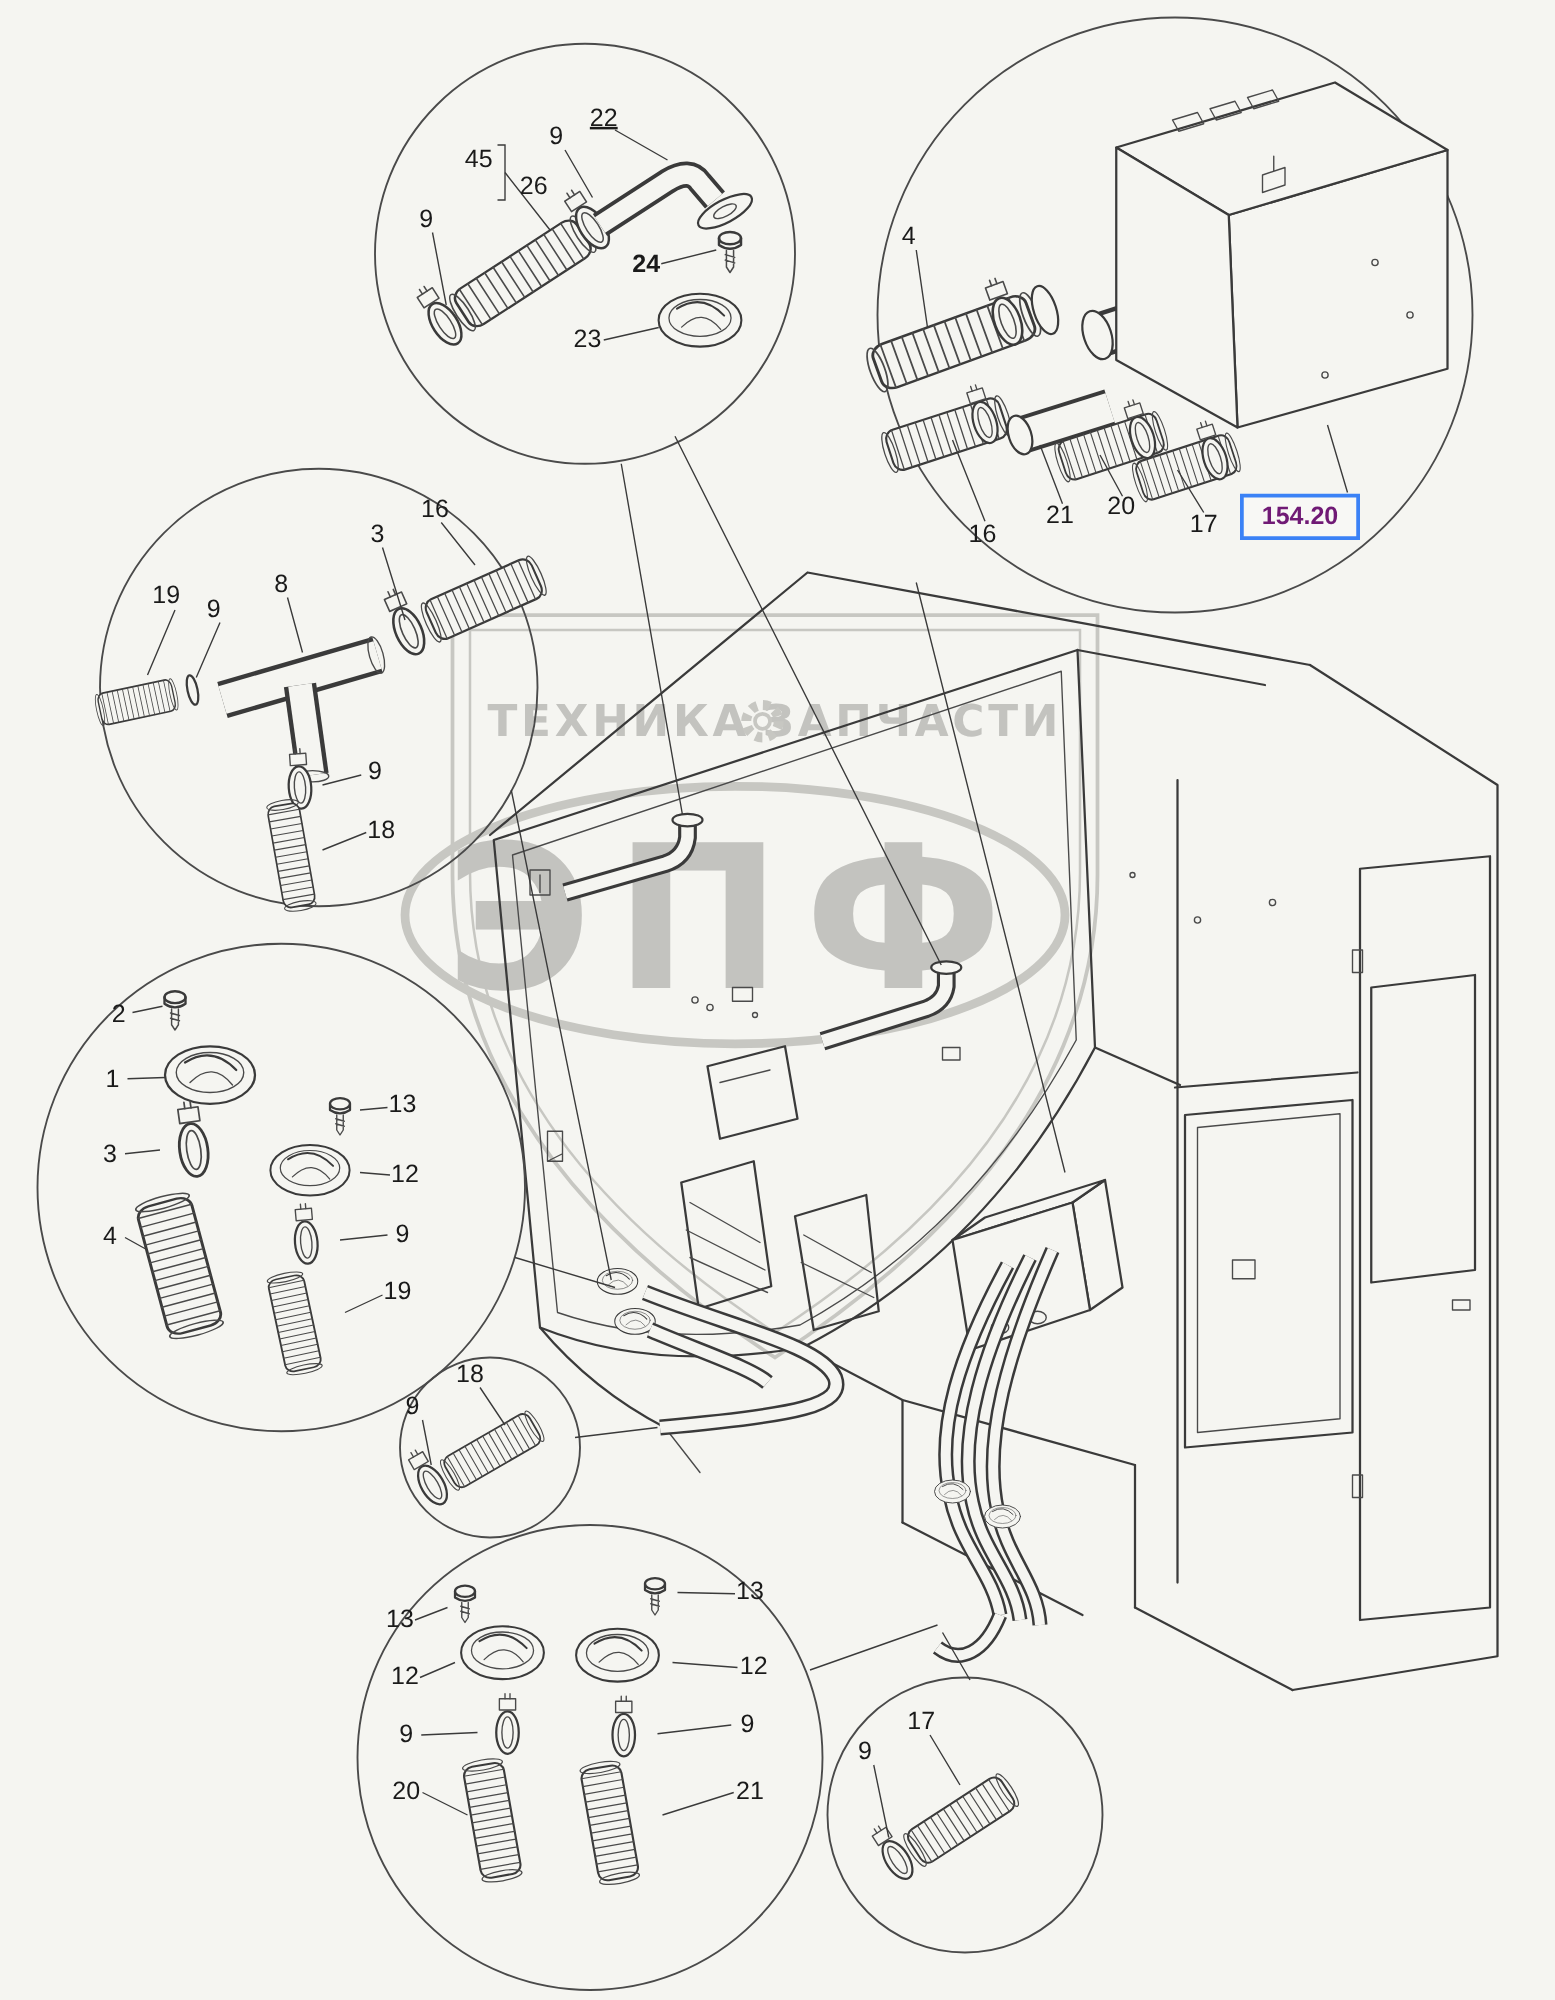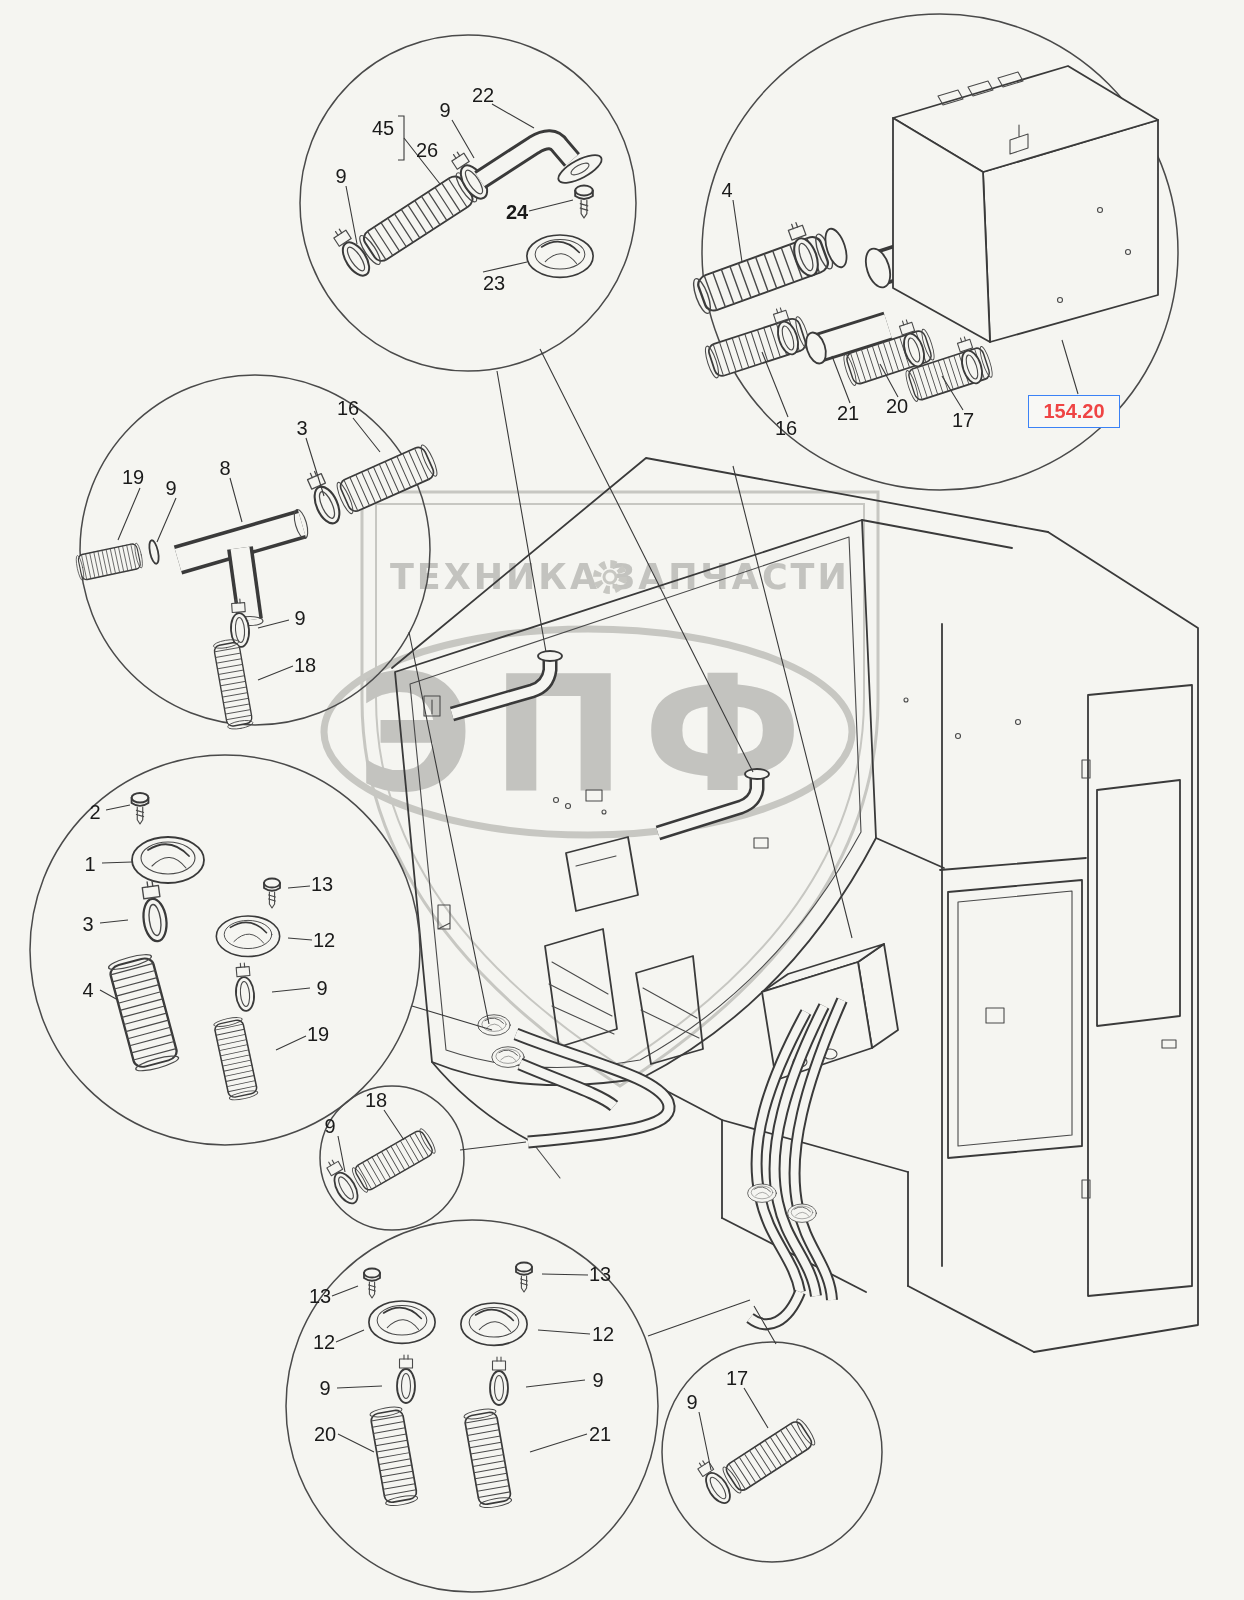--- a/index.html
+++ b/index.html
@@ -13,23 +13,23 @@
   .leader{stroke:#3a3a3a;fill:none;stroke-width:1.1;}
   .callout{stroke:#4a4a4a;fill:none;stroke-width:1.5;}
   .fillbg{fill:#f5f5f1;}
   .tube-o{stroke:#3a3a3a;fill:none;stroke-linejoin:round;}
   .tube-i{stroke:#f5f5f1;fill:none;stroke-linejoin:round;}
   .wm{stroke:#c7c7c2;fill:none;}
   .wmtext{fill:#c3c3bf;font-family:"DejaVu Sans",sans-serif;font-weight:bold;}
 
   .part-label{position:absolute;transform:translate(-50%,-50%);
               font:20px "Liberation Sans",sans-serif;color:#1a1a1a;white-space:nowrap;}
-  .ref-box{position:absolute;left:1028px;top:395px;width:90px;height:31px;
-           border:1px solid #3b82f6;background:#f8f8f5;display:flex;align-items:center;justify-content:center;
-           font:bold 20px "Liberation Sans",sans-serif;color:#ef4444;}
+  .ref-box{position:absolute;left:992px;top:395px;width:90px;height:31px;
+           border:3px solid #3b82f6;background:#f8f8f5;display:flex;align-items:center;justify-content:center;
+           font:bold 20px "Liberation Sans",sans-serif;color:#701a75;}
 </style>
 </head>
 <body>
 
 <div class="canvas">
 
 <svg class="art" width="1244" height="1600" viewBox="0 0 1244 1600" xmlns="http://www.w3.org/2000/svg">
 
   <defs>
     <g id="hose">
@@ -262,27 +262,27 @@
 
     <path class="leader" d="M332,1296 L358,1286 M588,1275 L542,1274 M336,1342 L364,1330 M590,1334 L538,1330 M337,1388 L382,1386 M585,1380 L526,1387 M338,1434 L374,1452 M587,1434 L530,1452"></path>
 
     <path class="leader" d="M744,1388 L768,1428 M699,1412 L711,1470"></path>
 
     <path class="leader" d="M497,371 L546,652 M540,349 L753,772 M733,466 L852,938 M409,632 L489,1024 M412,1006 L492,1030 M460,1150 L526,1142 M648,1336 L750,1300 M776,1344 L754,1306"></path>
   </g>
 </svg>
 
 <div id="labels-layer">
-      <div class="part-label" style="left: 483px; top: 95px;">22</div>
+      <div class="part-label" style="left: 483px; top: 95px; text-decoration: underline;">22</div>
       <div class="part-label" style="left: 445px; top: 110px;">9</div>
       <div class="part-label" style="left: 383px; top: 128px;">45</div>
       <div class="part-label" style="left: 383px; top: 150px; margin-left: 44px;">26</div>
       <div class="part-label" style="left: 341px; top: 176px;">9</div>
       <div class="part-label" style="left: 517px; top: 212px; font-weight: bold;">24</div>
-      <div class="part-label" style="left: 470px; top: 283px; margin-left: 24px;">23</div>
+      <div class="part-label" style="left: 470px; top: 272px;">23</div>
       <div class="part-label" style="left: 727px; top: 190px;">4</div>
       <div class="part-label" style="left: 786px; top: 428px;">16</div>
       <div class="part-label" style="left: 848px; top: 413px;">21</div>
       <div class="part-label" style="left: 897px; top: 406px;">20</div>
       <div class="part-label" style="left: 963px; top: 420px;">17</div>
       <div class="part-label" style="left: 133px; top: 477px;">19</div>
       <div class="part-label" style="left: 171px; top: 488px;">9</div>
       <div class="part-label" style="left: 225px; top: 468px;">8</div>
       <div class="part-label" style="left: 302px; top: 428px;">3</div>
       <div class="part-label" style="left: 348px; top: 408px;">16</div>

